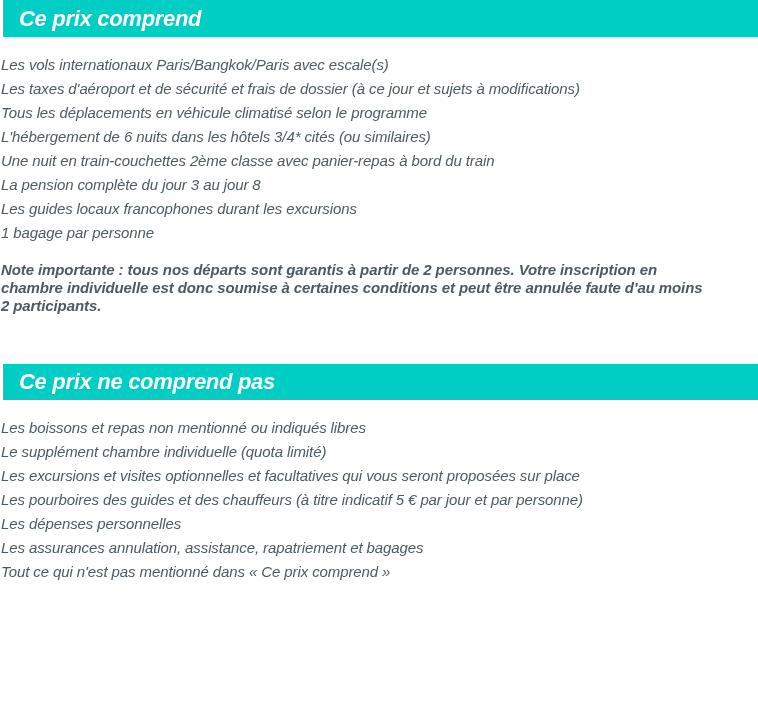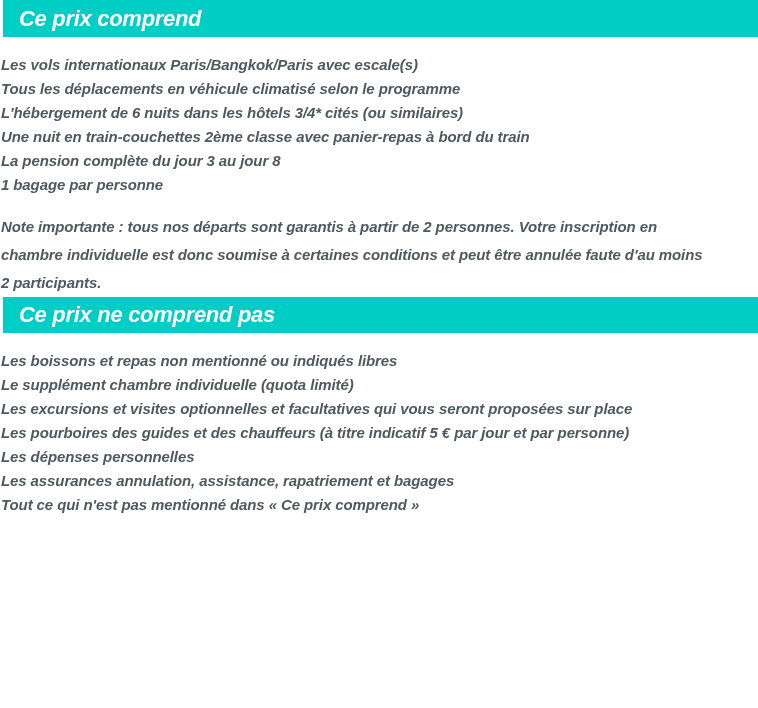--- a/index.html
+++ b/index.html
@@ -20,71 +20,73 @@
     margin-left: 3px;
     width: 755px;
     height: 37px;
     background: var(--accent, #00cdc4);
     display: flex;
     align-items: center;
     box-sizing: border-box;
     padding-left: 16px;
   }
   .header-bar.second {
+    margin-top: 49px;
     height: 36px;
   }
   .header-title {
     color: var(--header-text, #ffffff);
     font-size: 22px;
     font-weight: bold;
     font-style: italic;
     letter-spacing: -0.3px;
     white-space: nowrap;
   }
   .item-list {
     margin: 16px 0 0 1px;
     padding: 0;
     list-style: none;
-    font-weight: bold;
   }
   .item-list.second { margin-top: 16px; }
   .item-list li {
     font-size: 15px;
     font-style: italic;
     line-height: 24px;
     color: var(--body-text, #4e5a60);
     letter-spacing: -0.1px;
     white-space: nowrap;
   }
   .note {
     margin: 16px 0 0 1px;
     width: 706px;
     font-size: 15px;
     font-style: italic;
     font-weight: bold;
-    line-height: 28px;
+    line-height: 18px;
     color: var(--body-text, #4e5a60);
     letter-spacing: -0.1px;
   }
 </style>
 </head>
 <body>
 
 <div class="page">
 
   <div class="header-bar">
     <span class="header-title">Ce prix comprend</span>
   </div>
 
   <ul class="item-list">
     <li>Les vols internationaux Paris/Bangkok/Paris avec escale(s)</li>
+    <li>Les taxes d'aéroport et de sécurité et frais de dossier (à ce jour et sujets à modifications)</li>
     <li>Tous les déplacements en véhicule climatisé selon le programme</li>
     <li>L'hébergement de 6 nuits dans les hôtels 3/4* cités (ou similaires)</li>
     <li>Une nuit en train-couchettes 2ème classe avec panier-repas à bord du train</li>
     <li>La pension complète du jour 3 au jour 8</li>
+    <li>Les guides locaux francophones durant les excursions</li>
     <li>1 bagage par personne</li>
   </ul>
 
   <p class="note">Note importante : tous nos départs sont garantis à partir de 2 personnes. Votre inscription en chambre individuelle est donc soumise à certaines conditions et peut être annulée faute d'au moins 2 participants.</p>
 
   <div class="header-bar second">
     <span class="header-title">Ce prix ne comprend pas</span>
   </div>
 
   <ul class="item-list second">

